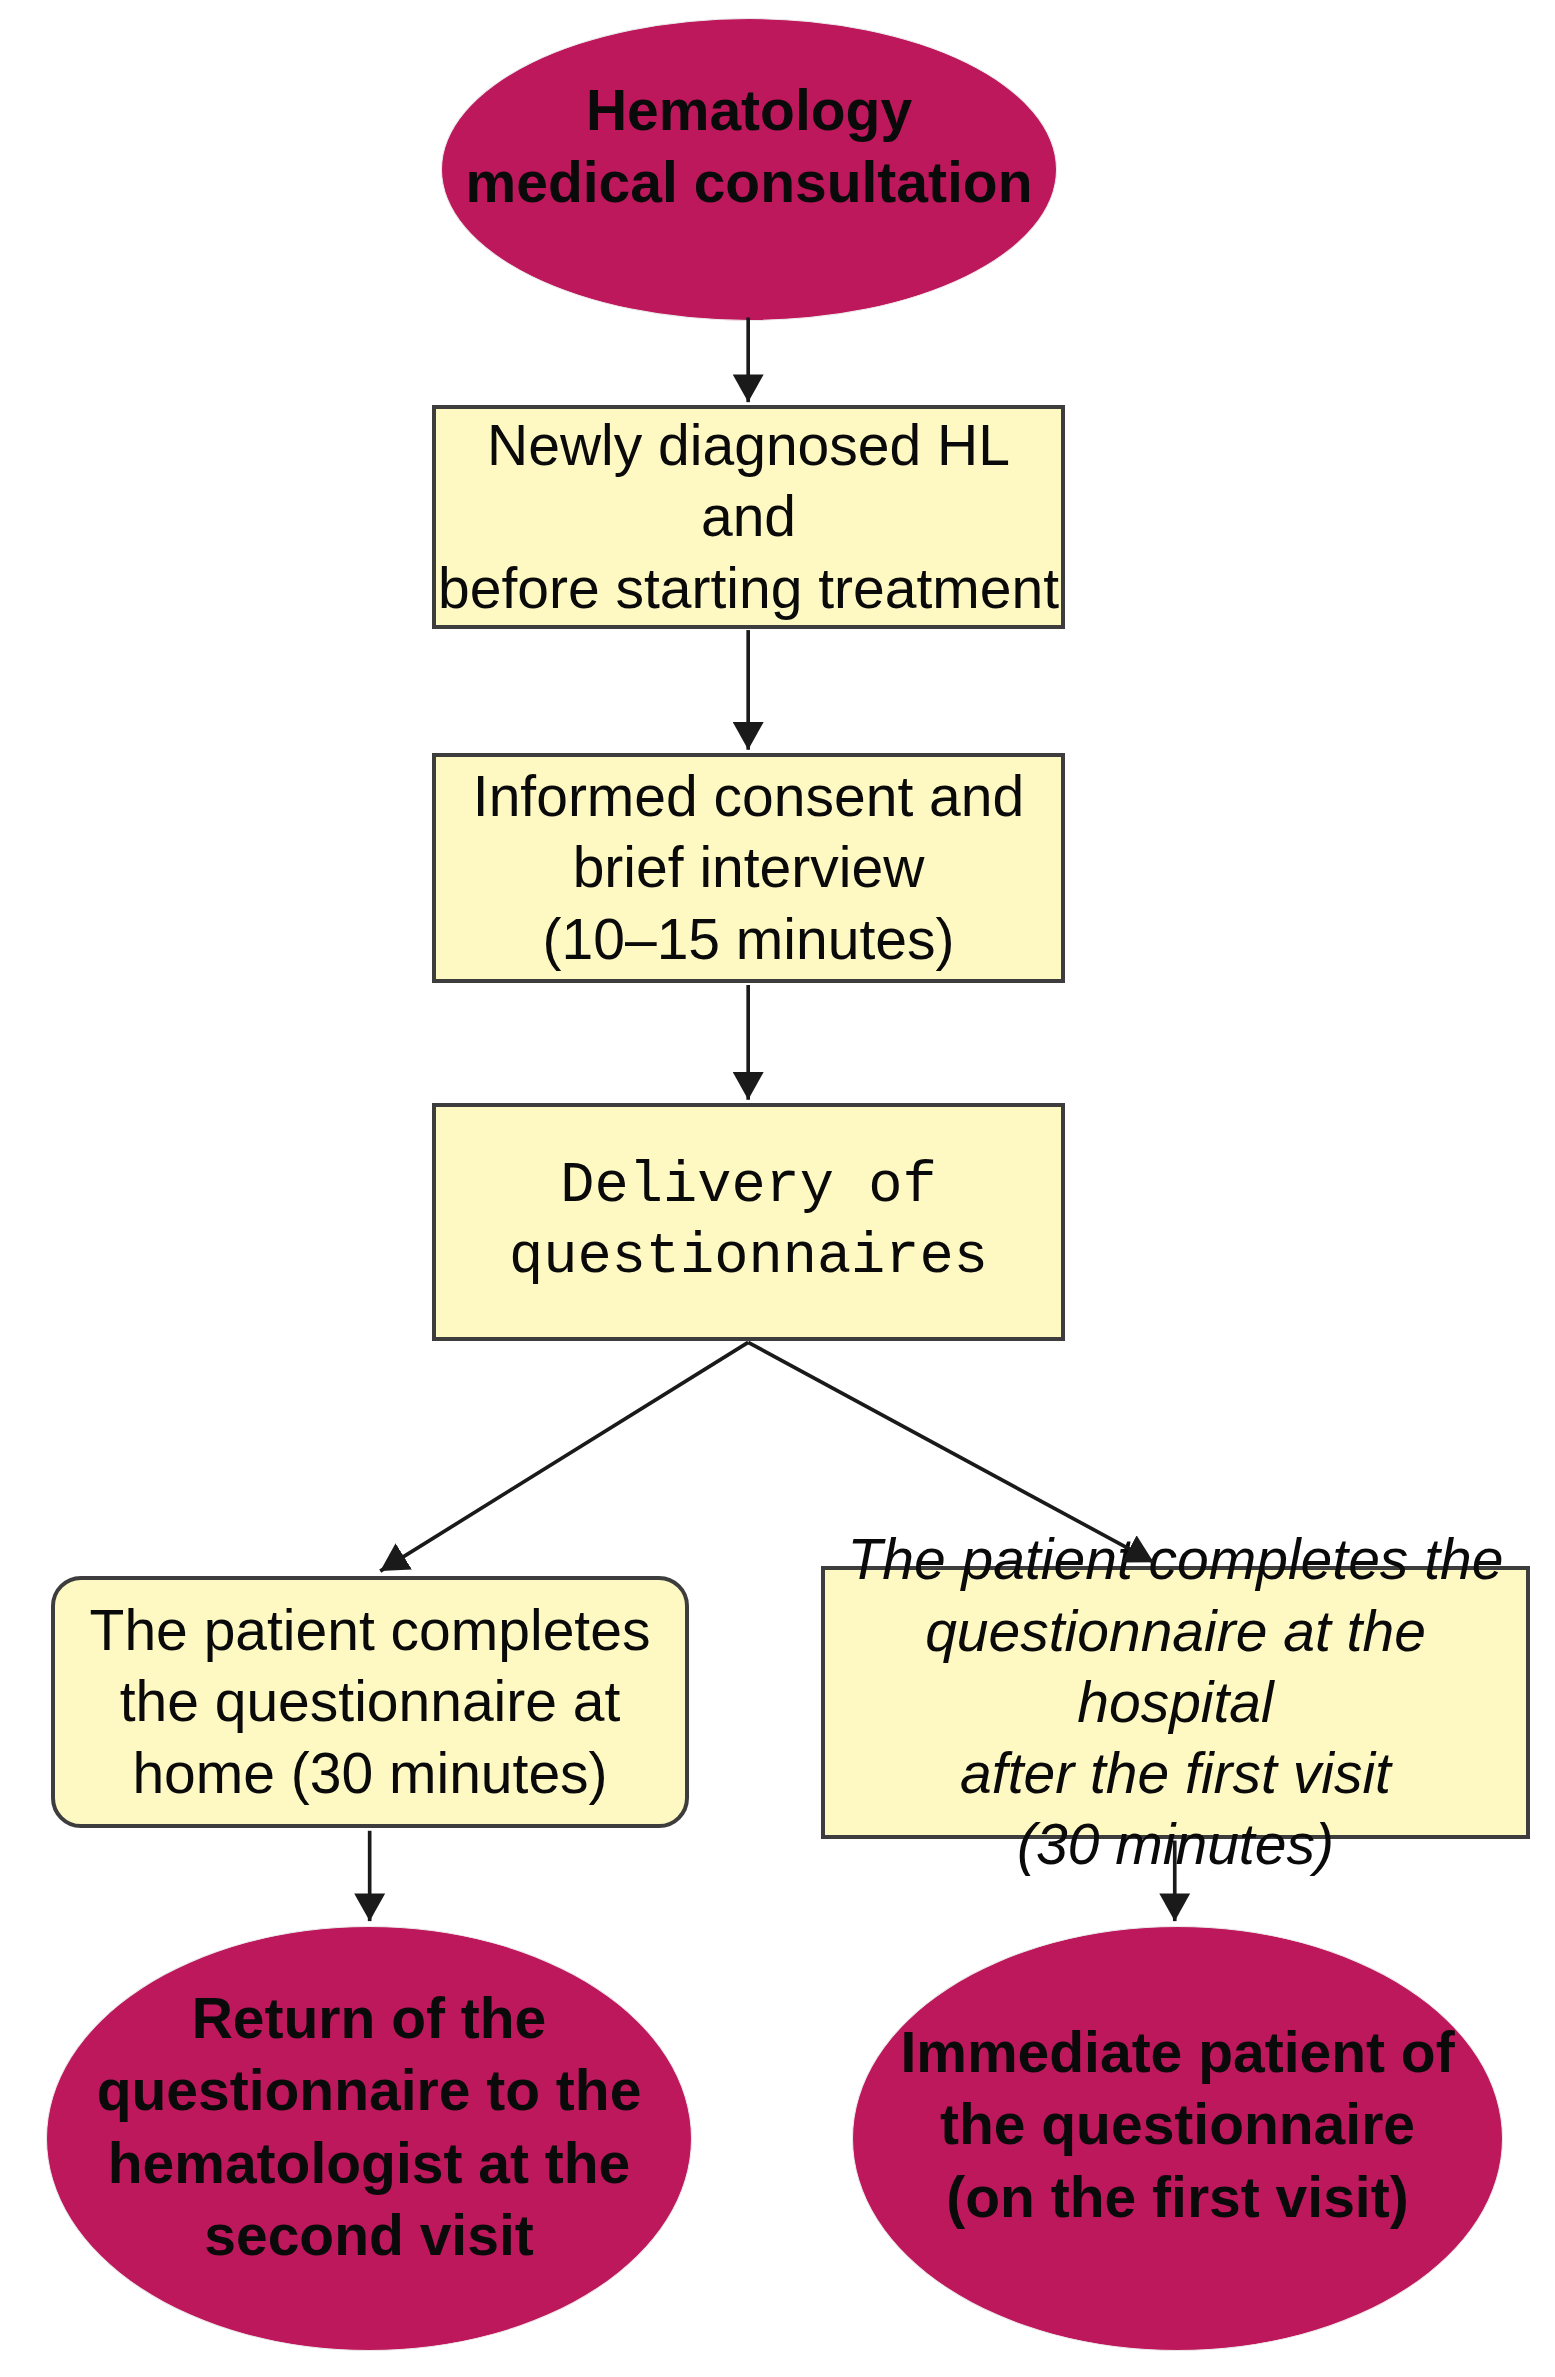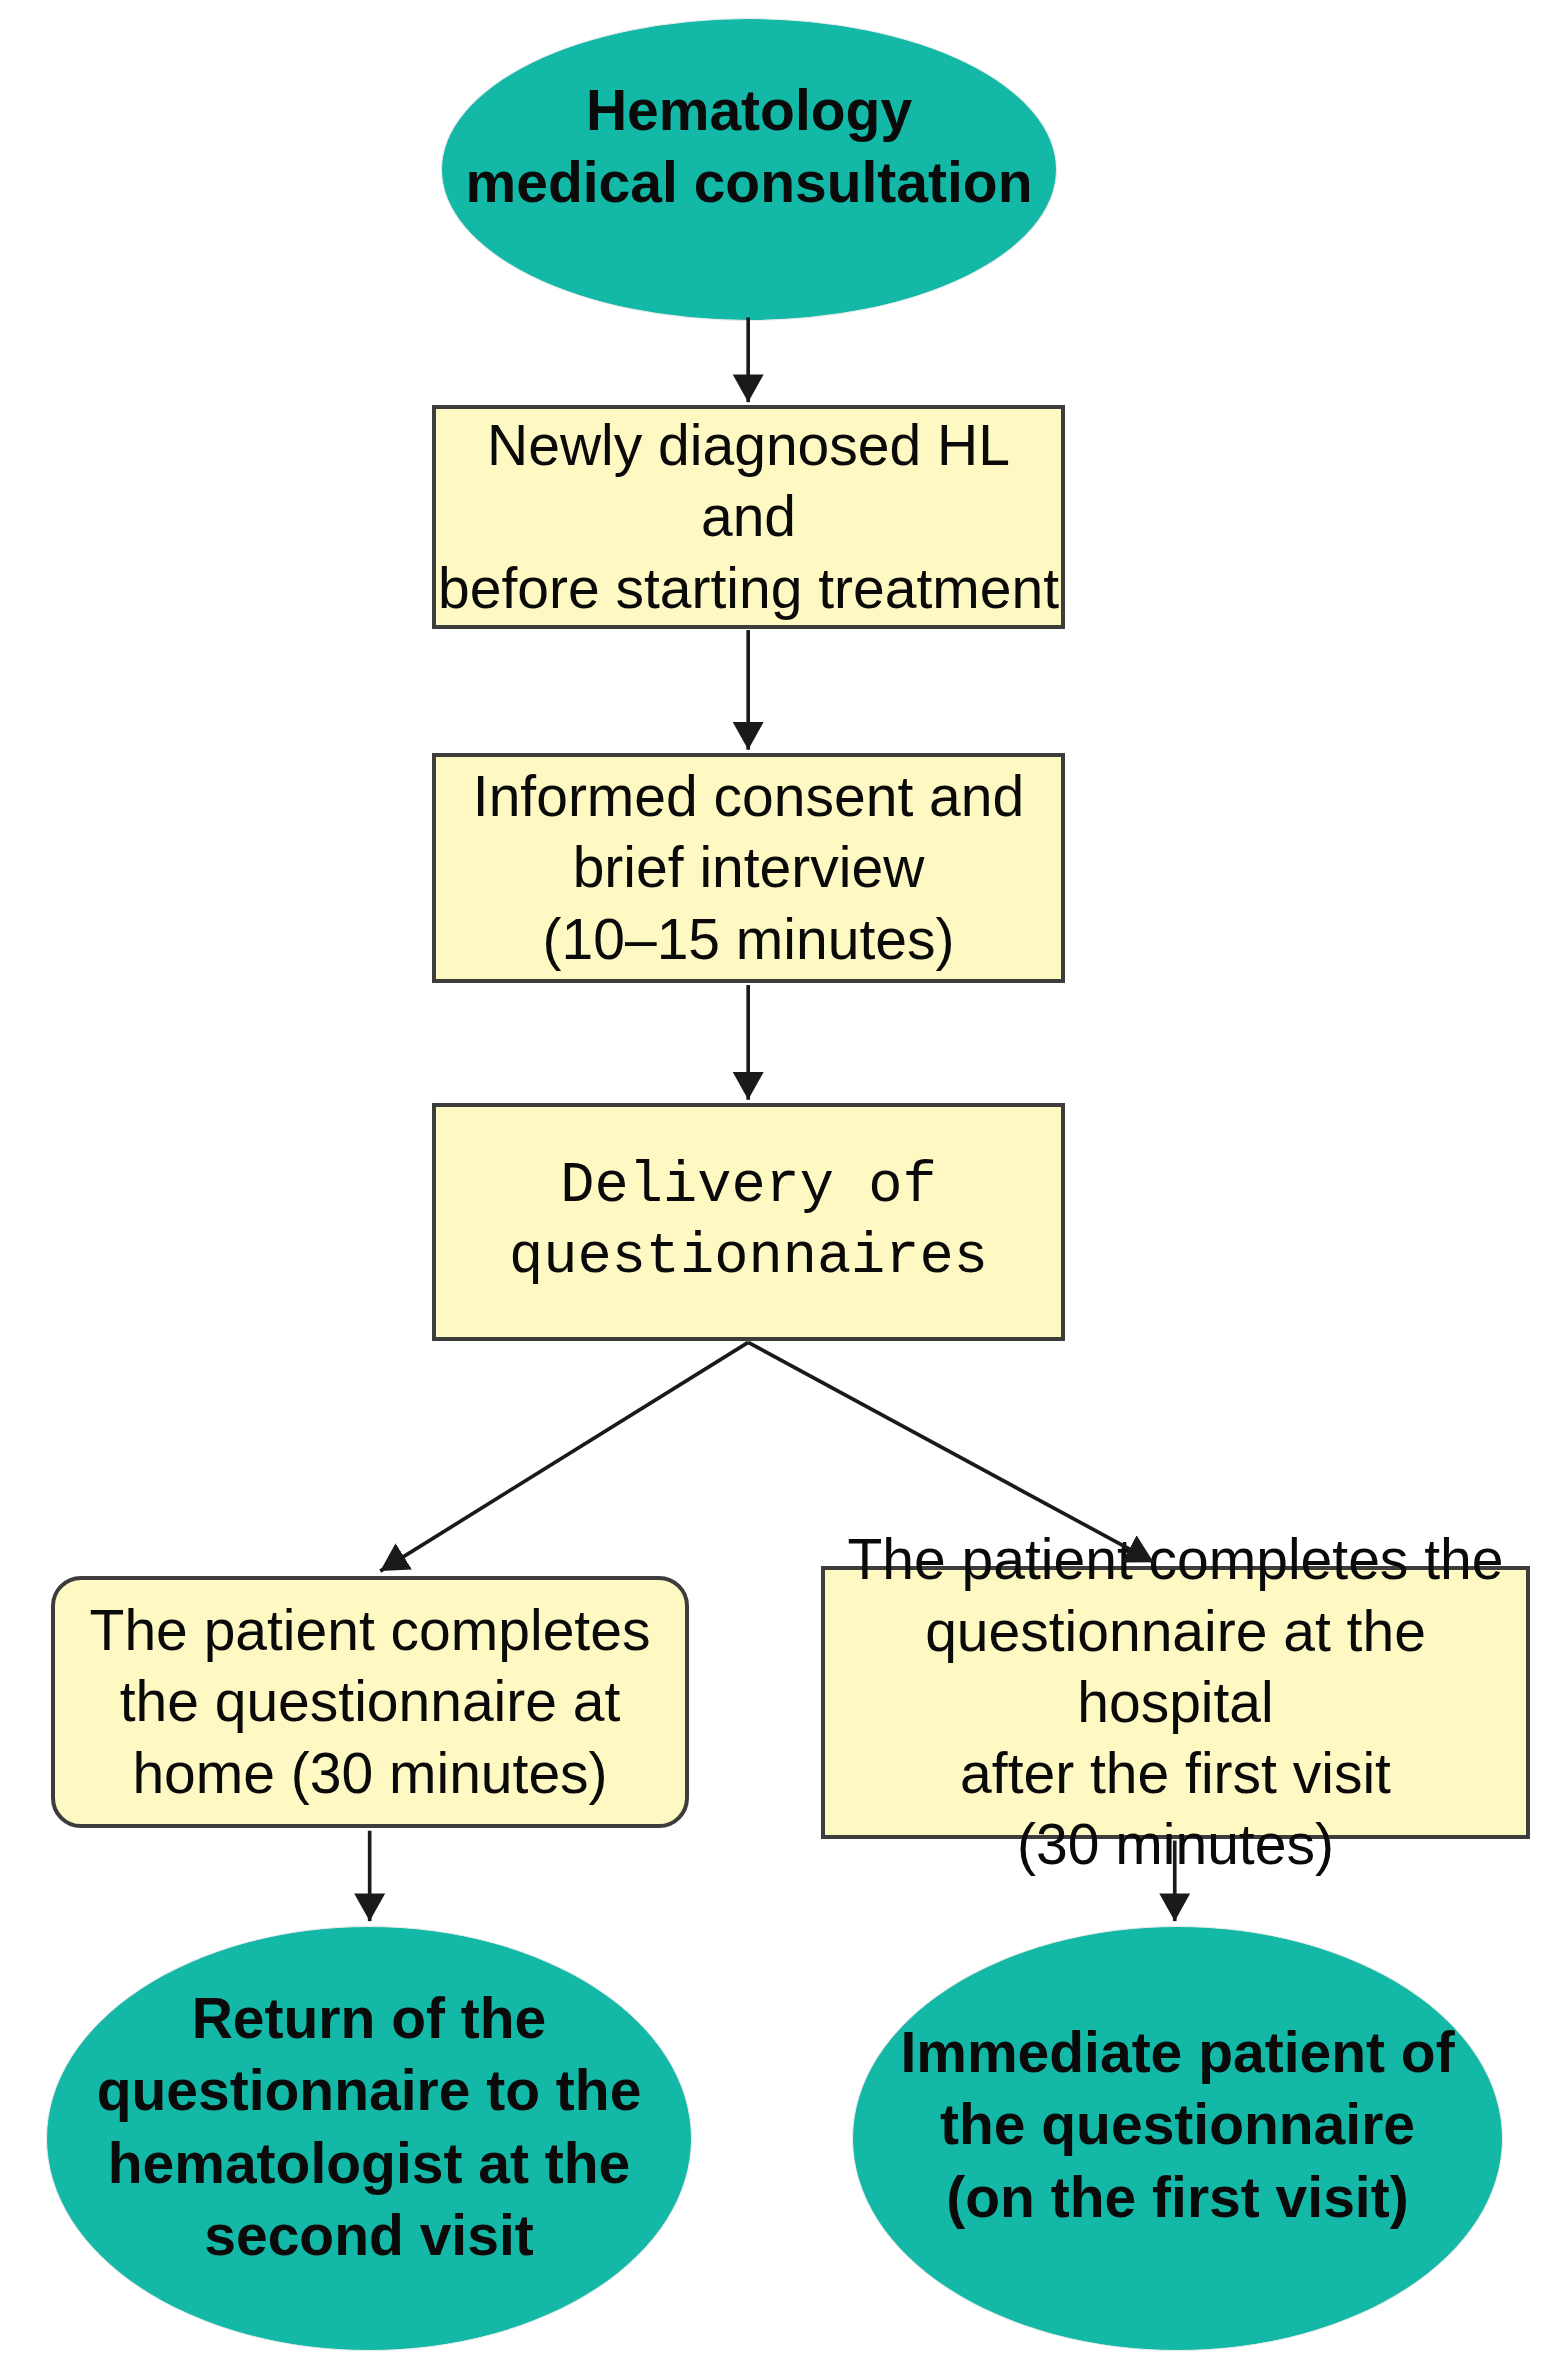--- a/index.html
+++ b/index.html
@@ -18,21 +18,21 @@
     display: flex;
     align-items: center;
     justify-content: center;
     text-align: center;
   }
   .label {
     white-space: pre-line;
     display: block;
   }
   .ellipse {
-    background: #14b8a6;
+    background: #be185d;
     border: 1.6px solid #ebebeb;
     border-radius: 50%;
     font-weight: 700;
     font-size: 57px;
     line-height: 1.27;
     justify-content: center;
   }
   .rect {
     background: #fef9c3;
     border: 4.1px solid #3d3d3d;
@@ -40,21 +40,21 @@
     line-height: 1.25;
   }
 
   
   #n-start            { left: 441px;  top: 18px;   width: 616px; height: 303px; }
   #n-start .label     { margin-bottom: 47px; }
   #n-diagnosed        { left: 432px;  top: 405px;  width: 633px; height: 224px; }
   #n-consent          { left: 432px;  top: 753px;  width: 633px; height: 230px; }
   #n-delivery         { left: 432px;  top: 1103px; width: 633px; height: 238px; font-family: Liberation Mono, monospace; }
   #n-home             { left: 51px;   top: 1576px; width: 638px; height: 252px; border-radius: 30px; }
-  #n-hospital         { left: 821px; top: 1566px; width: 709px; height: 273px; }
+  #n-hospital         { left: 821px; top: 1566px; width: 709px; height: 273px; font-style: italic; }
   #n-return-home      { left: 46px;   top: 1926px; width: 646px; height: 425px; }
   #n-return-home .label     { margin-bottom: 24px; }
   #n-return-hospital  { left: 852px; top: 1926px; width: 651px; height: 425px; }
   #n-return-hospital .label { margin-bottom: 28px; }
 
   svg.connectors {
     position: absolute; left: 0; top: 0;
     width: 1555px; height: 2377px;
     pointer-events: none;
   }

